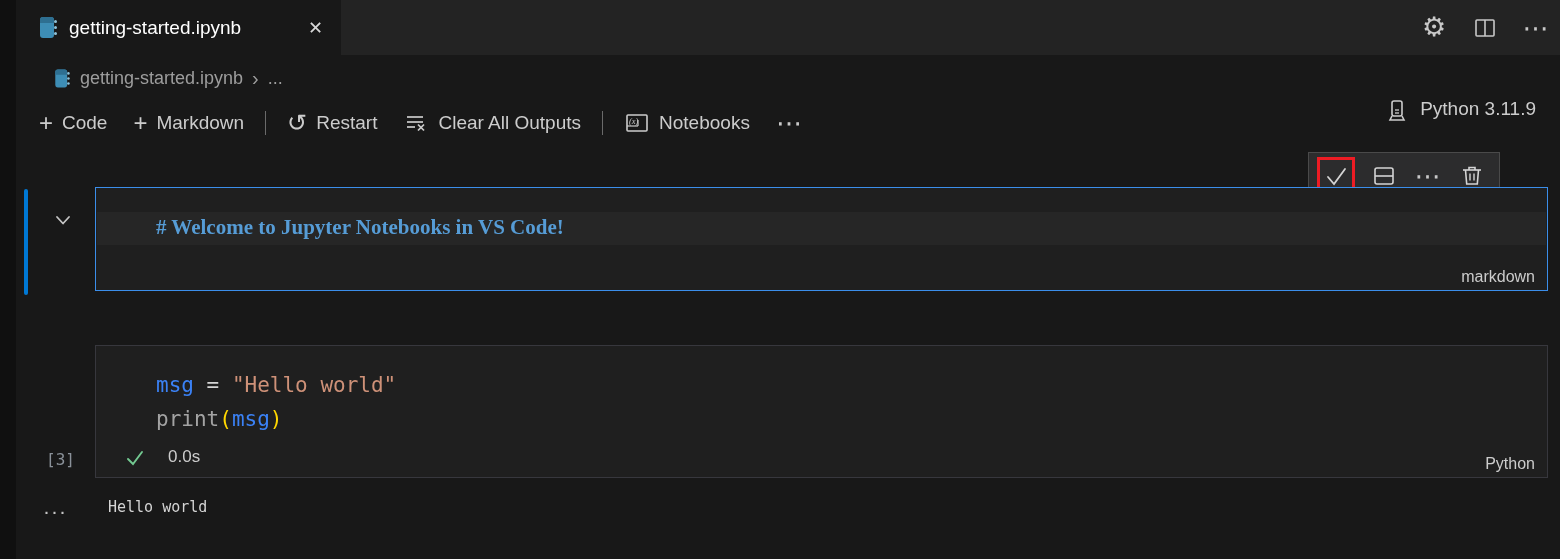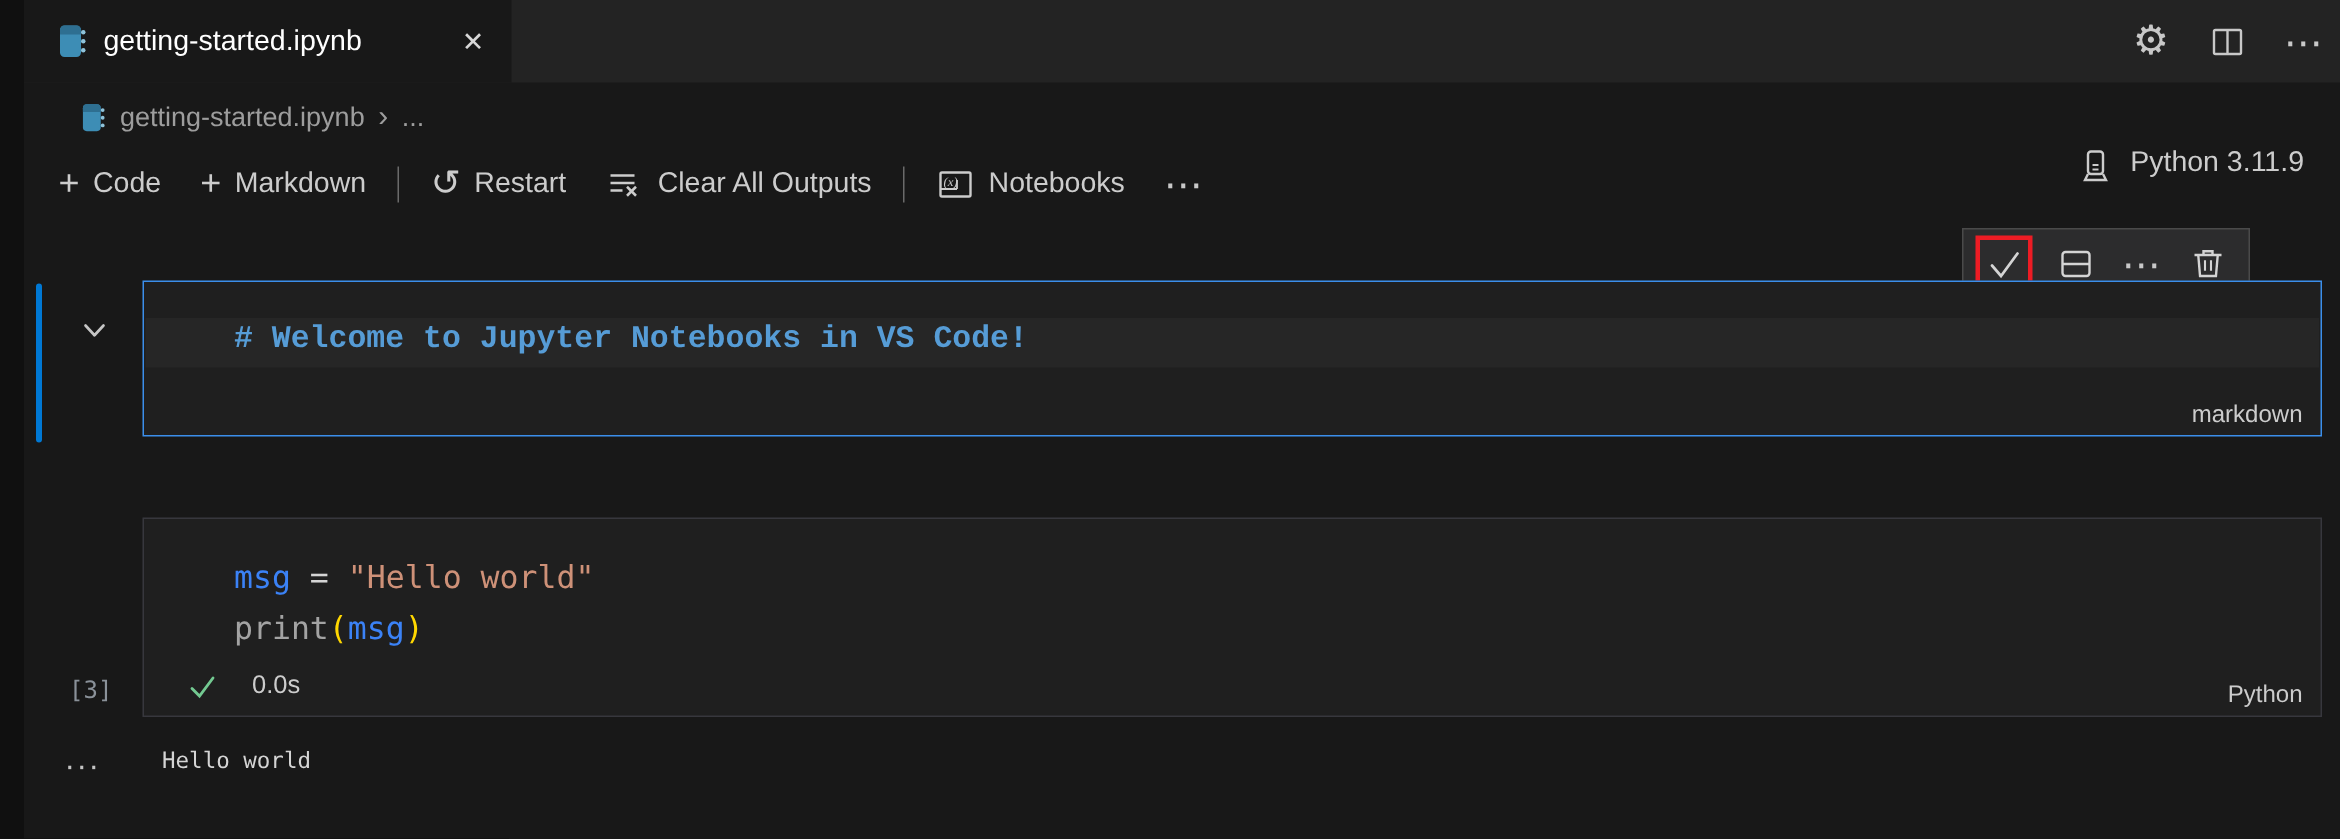--- a/index.html
+++ b/index.html
@@ -48,21 +48,21 @@
   
   .focus-bar { position:absolute; left:8px; top:189px; width:4px; height:106px; background:#0078d4; border-radius:2px; cursor:pointer; }
   .collapse-btn { position:absolute; left:34px; top:207px; width:26px; height:26px; color:#c5c5c5; cursor:pointer; }
   .md-cell {
     position:absolute; left:79px; top:187px; width:1453px; height:104px;
     background:#1f1f1f; border:1px solid #3b8eea;
   }
   .md-line-highlight { position:absolute; left:1px; right:1px; top:24px; height:33px; background:rgba(255,255,255,0.035); }
   .md-heading {
     position:absolute; left:60px; top:27px;
-    font-family:Liberation Mono, monospace; font-weight:bold; font-size:21px; color:#569cd6; white-space:pre;
+    font-family:Liberation Serif, serif; font-weight:bold; font-size:21px; color:#569cd6; white-space:pre;
   }
   .lang-label { position:absolute; right:12px; bottom:4px; font-size:16px; color:#cccccc; cursor:pointer; }
   
   .code-cell {
     position:absolute; left:79px; top:345px; width:1453px; height:133px;
     background:#1f1f1f; border:1px solid #37373d;
   }
   .code-area { position:absolute; left:60px; top:22px; font-family:"DejaVu Sans Mono", monospace; font-size:21px; line-height:34px; white-space:pre; }
   .tok-var { color:#3b82f6; }
   .tok-op  { color:#d4d4d4; }

